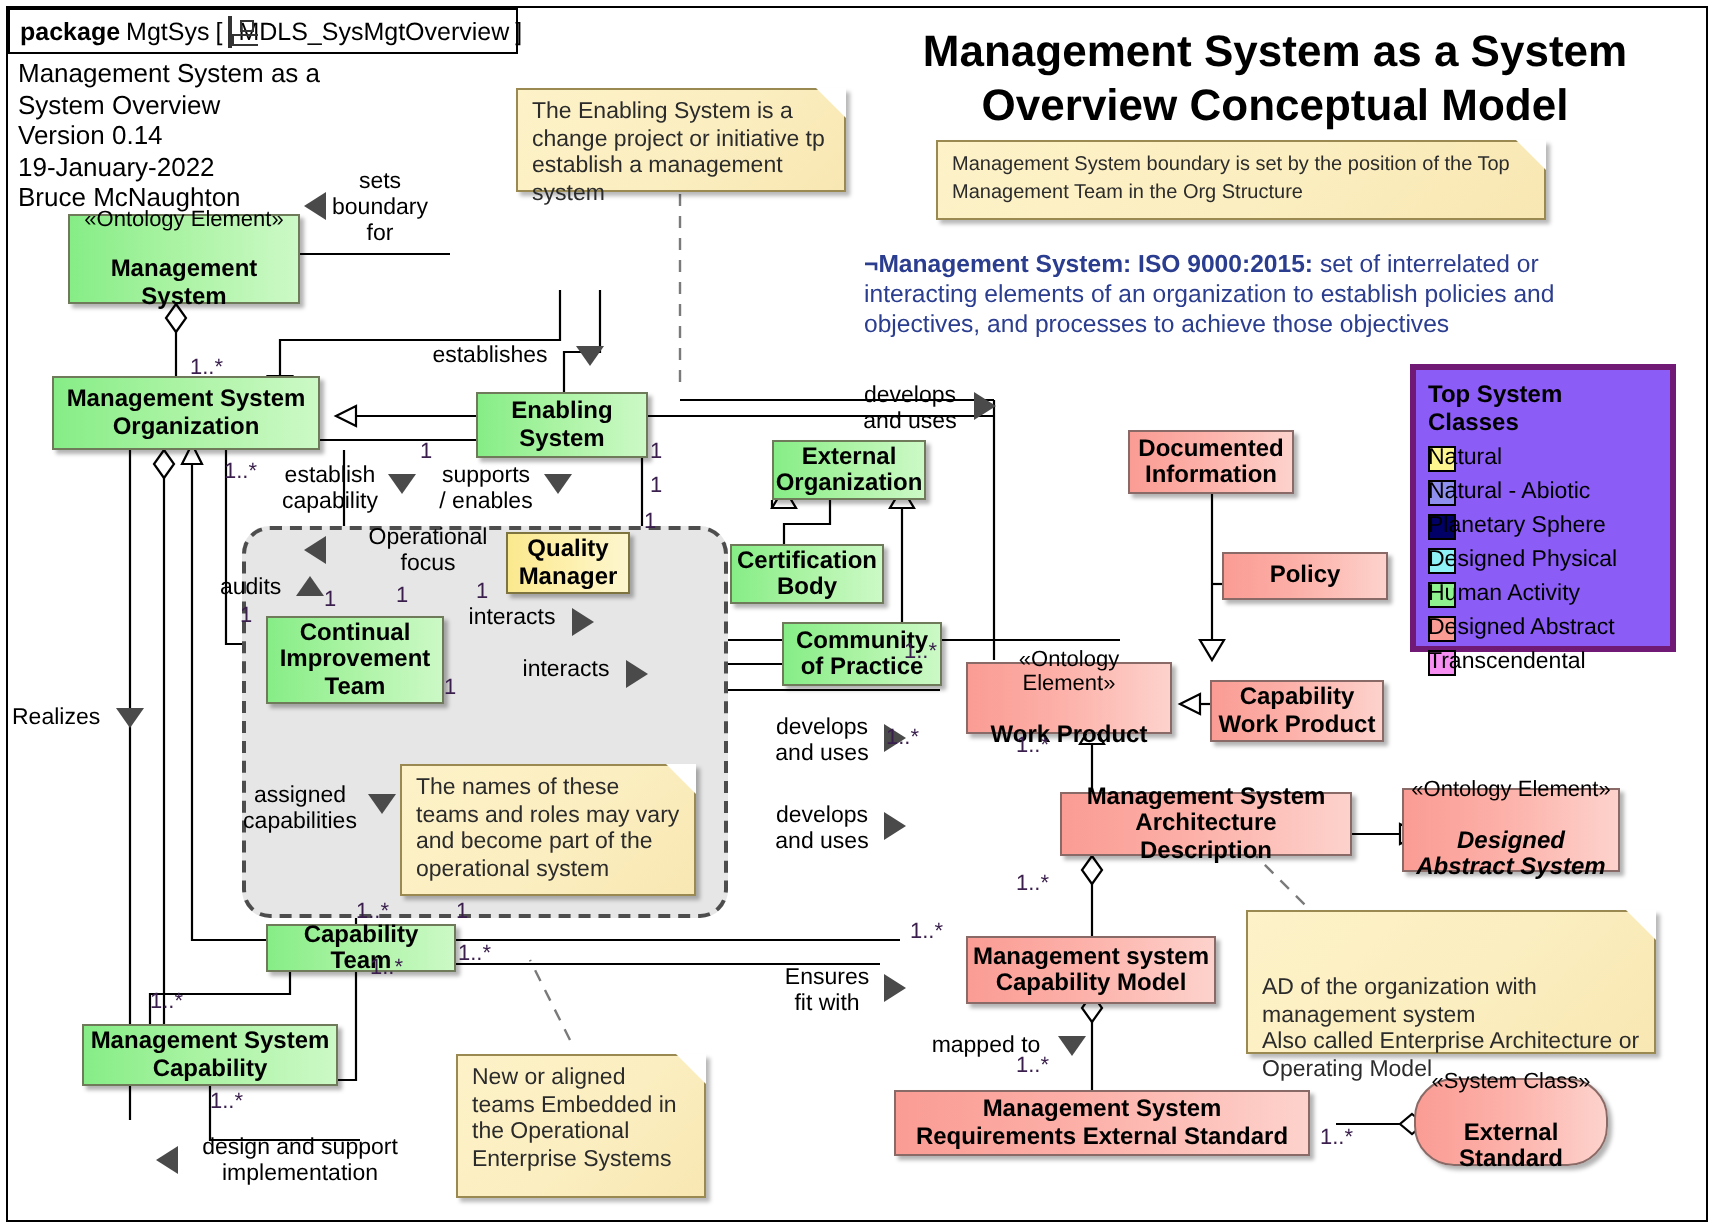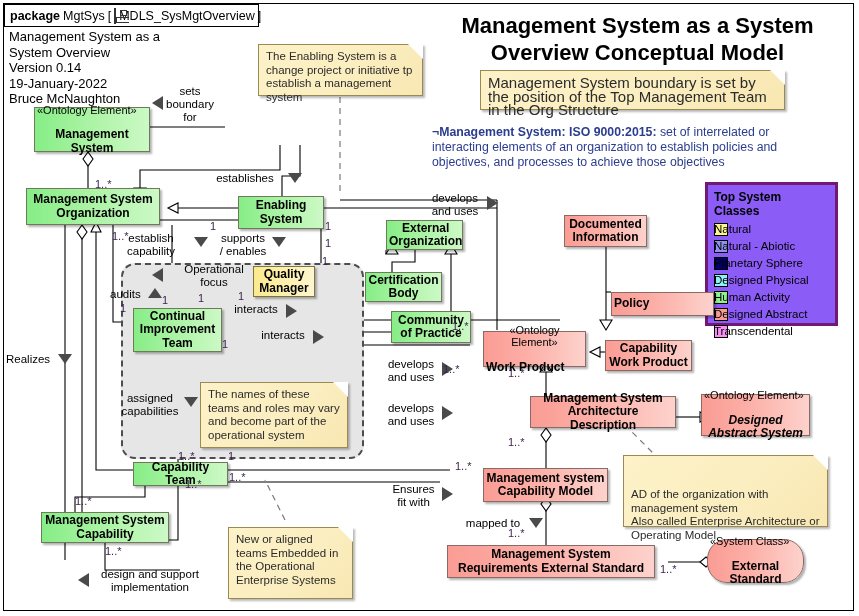--- a/index.html
+++ b/index.html
@@ -20,21 +20,21 @@
 
   .note{position:absolute;box-sizing:border-box;background:linear-gradient(135deg,#fdf2c8 0%,#fbeec0 55%,#f8e7b2 100%);
         border:1px solid #9a8a52;font-size:11.5px;line-height:13.5px;color:#2b2b2b;padding:5px 6px 4px 7px;
         box-shadow:2px 2px 2px rgba(0,0,0,0.28);}
   .note .foldtri{position:absolute;right:-1px;top:-1px;width:0;height:0;border-left:15px solid transparent;border-top:15px solid #fff;}
 
   .isotext{position:absolute;color:#2b3d8f;font-size:12.3px;line-height:15px;}
   .isotext .hd{font-weight:bold;}
 
   .cls{position:absolute;box-sizing:border-box;border:1px solid #6b6b4a;text-align:center;
-       display:flex;flex-direction:column;align-items:flex-start;justify-content:center;
+       display:flex;flex-direction:column;align-items:center;justify-content:center;
        font-size:12px;line-height:13.5px;font-weight:bold;color:#000;
        box-shadow:2px 2px 2px rgba(0,0,0,0.30);padding:1px 2px;gap:12px;}
   .cls .st{font-weight:normal;font-size:11px;line-height:12.5px;}
   .green{background:linear-gradient(to right,#86ed86 0%,#a9f3a2 45%,#ccf9c6 100%);border-color:#6f7a5a;}
   .red{background:linear-gradient(to right,#fa9c94 0%,#fcb0a8 45%,#fdd2cc 100%);border-color:#8a6a66;}
   .yellow{background:linear-gradient(to right,#fbe98e 0%,#fdf0ad 50%,#fdf6cf 100%);border-color:#7d7440;}
   .ital{font-style:italic;}
 
   .grayzone{position:absolute;box-sizing:border-box;background:#e6e6e6;border:2px dashed #4d4d4d;border-radius:14px;}
 
@@ -187,21 +187,21 @@
     </g>
   </svg>
 
   <div class="grayzone" style="left:121px;top:263px;width:243px;height:196px;"></div>
 
   <div class="note" style="left:258px;top:25px;width:165px;height:52px;margin-top:19px;">
     <span class="foldtri"></span>
     <span>The Enabling System is a change project or initiative tp establish a management system</span>
   </div>
 
-  <div class="note" style="left:468px;top:70px;width:305px;height:40px;font-size:15px;margin-left:12px;">
+  <div class="note" style="left:468px;top:70px;width:305px;height:40px;font-size:10px;">
     <span class="foldtri"></span>
     <span>Management System boundary is set by the position of the Top Management Team in the Org Structure</span>
   </div>
 
   <div class="note" style="left:200px;top:382px;width:148px;height:66px;">
     <span class="foldtri"></span>
     <span>The names of these teams and roles may vary and become part of the operational system</span>
   </div>
 
   <div class="note" style="left:228px;top:527px;width:125px;height:72px;">
@@ -290,21 +290,21 @@
   </div>
 
   <div class="cls green" style="left:41px;top:512px;width:128px;height:31px;">
     <span>Management System Capability</span>
   </div>
 
   <div class="cls red" style="left:564px;top:215px;width:83px;height:32px;">
     <span>Documented Information</span>
   </div>
 
-  <div class="cls red" style="left:611px;top:292px;width:103px;height:24px;">
+  <div class="cls red" style="left:611px;top:276px;width:83px;height:24px;">
     <span>Policy</span>
   </div>
 
   <div class="cls red" style="left:483px;top:331px;width:103px;height:36px;">
     <span class="st">«Ontology Element»</span>
     <span>Work Product</span>
   </div>
 
   <div class="cls red" style="left:605px;top:340px;width:87px;height:31px;">
     <span>Capability Work Product</span>
@@ -333,21 +333,21 @@
   </div>
 
   <div class="lbl" style="left:160px;top:85px;width:60px;">sets
 boundary
 for</div>
   <div class="tri tri-l" style="left:152px;top:96px;"></div>
 
   <div class="lbl" style="left:205px;top:172px;width:80px;">establishes</div>
   <div class="tri tri-d" style="left:288px;top:173px;"></div>
 
-  <div class="lbl" style="left:121px;top:232px;width:60px;">establish
+  <div class="lbl" style="left:135px;top:232px;width:60px;">establish
 capability</div>
   <div class="tri tri-d" style="left:194px;top:237px;"></div>
 
   <div class="lbl" style="left:210px;top:232px;width:66px;">supports
 / enables</div>
   <div class="tri tri-d" style="left:272px;top:237px;"></div>
 
   <div class="lbl" style="left:179px;top:263px;width:70px;">Operational
 focus</div>
   <div class="tri tri-l" style="left:152px;top:268px;"></div>

